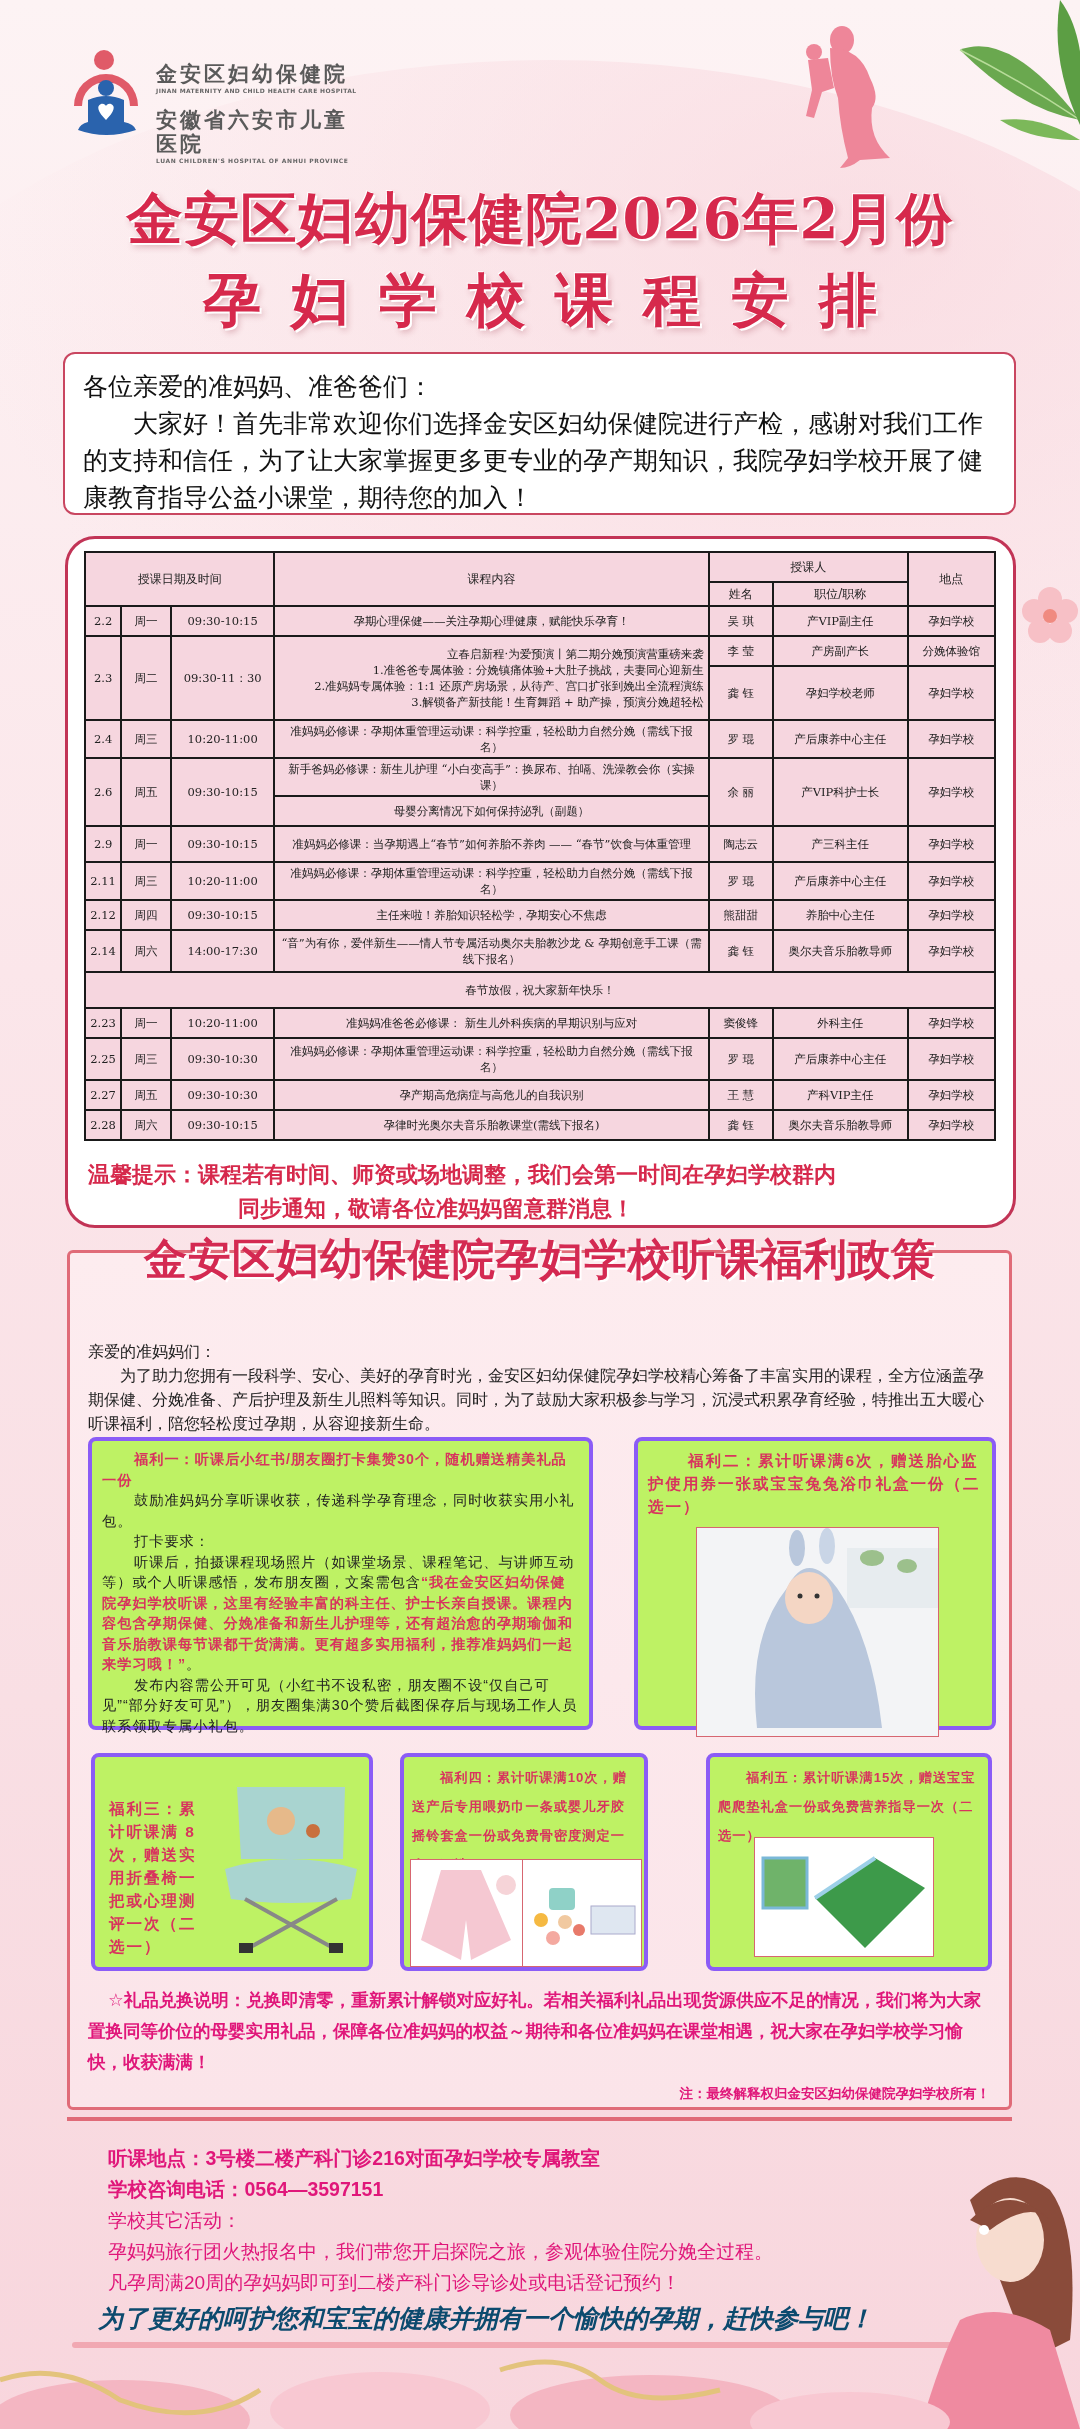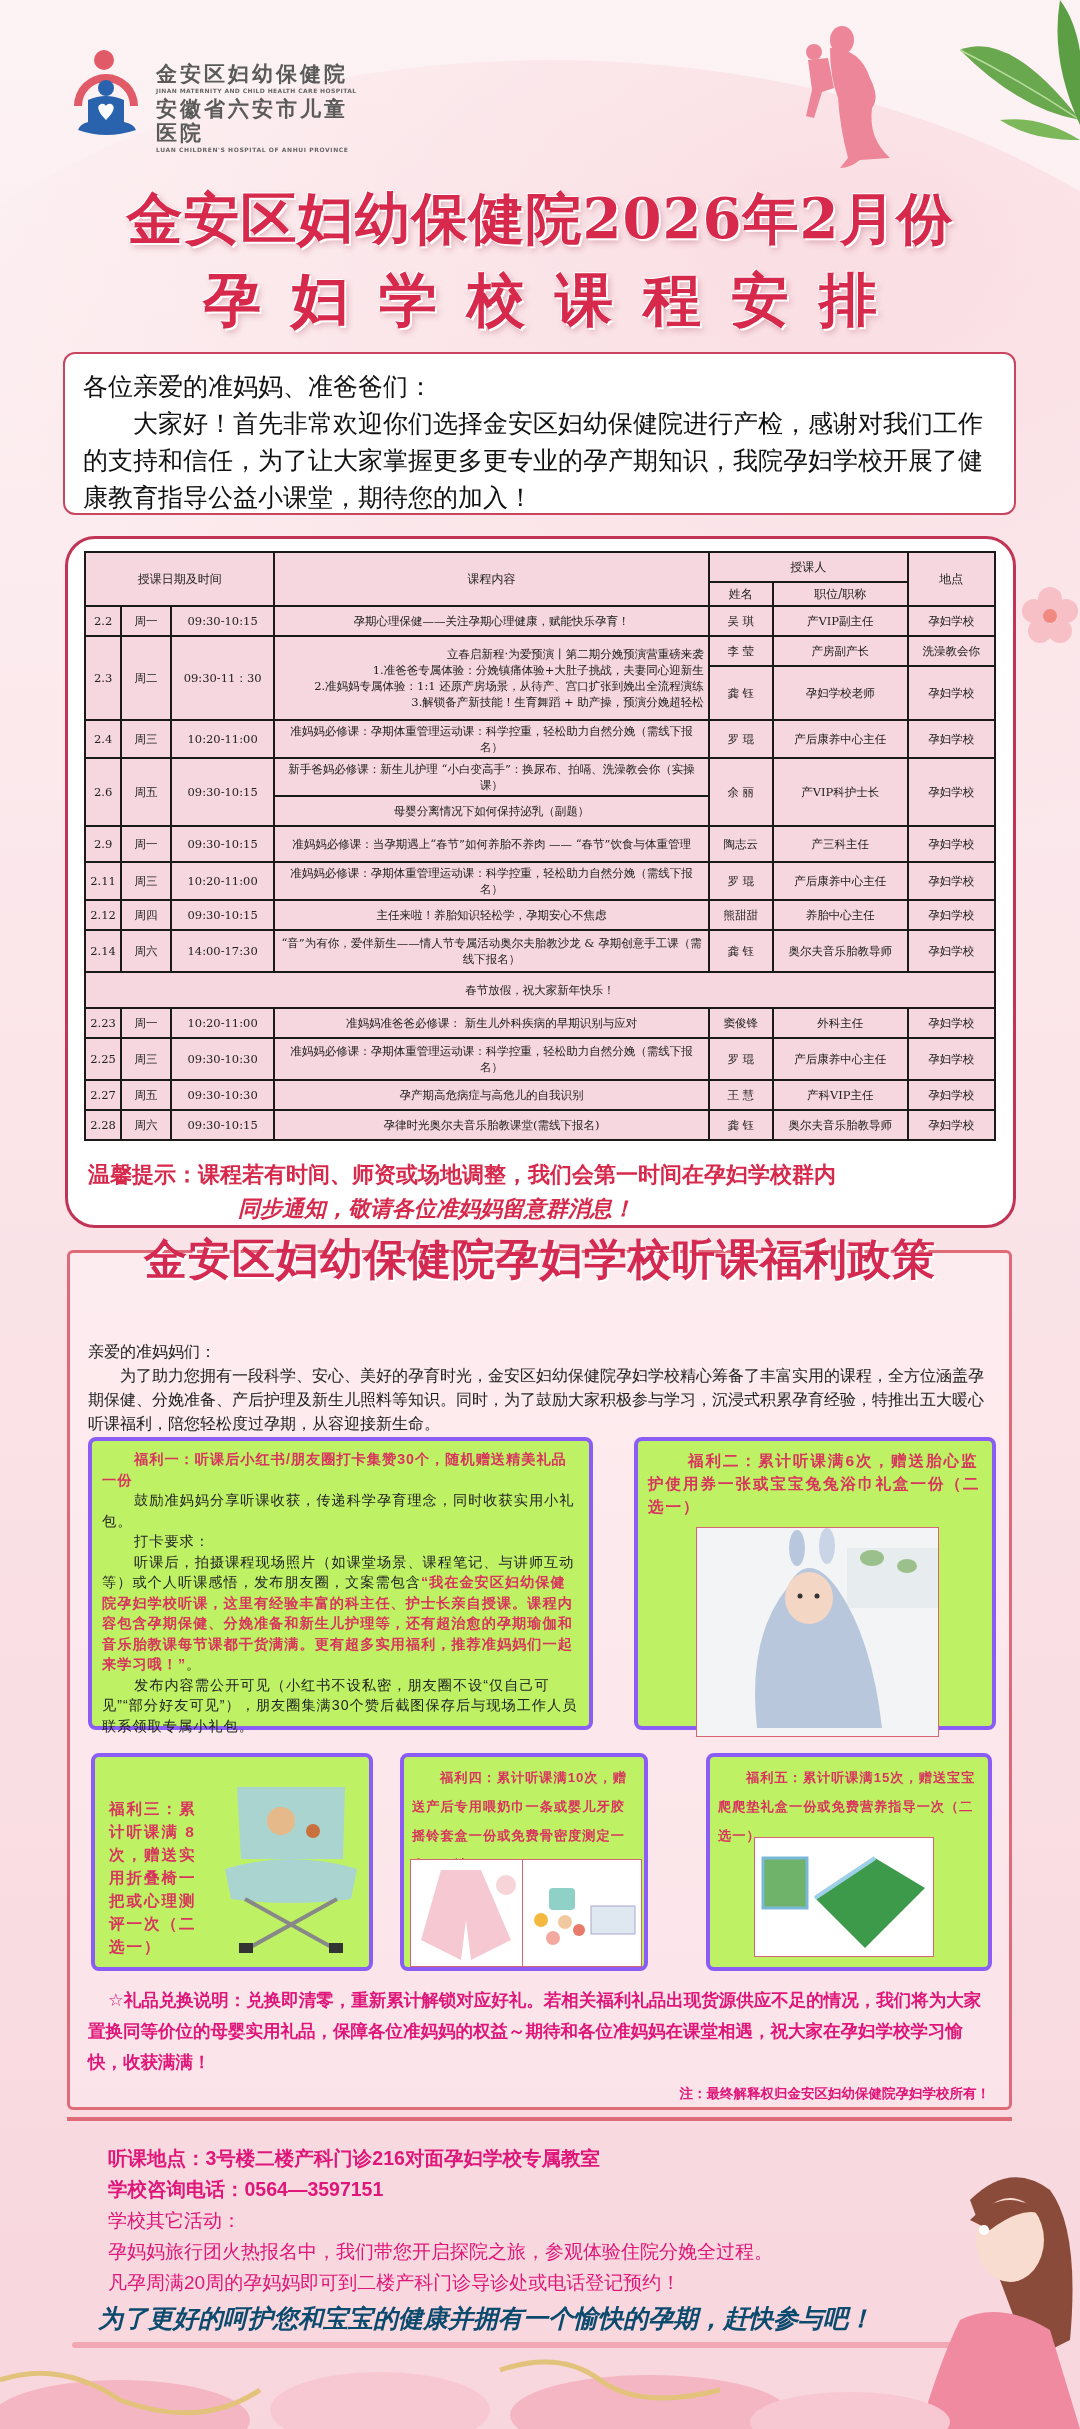--- a/index.html
+++ b/index.html
@@ -14,21 +14,21 @@
     position: absolute; left: -200px; top: 60px; width: 1500px; height: 900px;
     border-radius: 50%;
     background: radial-gradient(ellipse at 70% 20%, rgba(248,210,218,0.6), rgba(255,255,255,0) 60%);
   }
   
   .logo { position: absolute; left: 68px; top: 48px; width: 300px; height: 90px; }
   .logo-mark { position: absolute; left: 0; top: 0; width: 80px; height: 90px; }
   .logo-text { position: absolute; left: 88px; top: 14px; }
   .logo-cn1 { font-size: 21px; font-weight: bold; color: #5a5a5a; letter-spacing: 3px; line-height: 24px; }
   .logo-en1 { font-size: 6px; font-weight: bold; color: #666; letter-spacing: 0.4px; line-height: 10px; }
-  .logo-cn2 { font-size: 21px; font-weight: bold; color: #5a5a5a; letter-spacing: 3px; line-height: 24px; margin-top: 1px; }
+  .logo-cn2 { font-size: 21px; font-weight: bold; color: #5a5a5a; letter-spacing: 3px; line-height: 24px; margin-top: 12px; }
   .logo-en2 { font-size: 6px; font-weight: bold; color: #666; letter-spacing: 0.6px; line-height: 10px; }
   .silhouette { position: absolute; left: 800px; top: 18px; width: 100px; height: 160px; }
   .leaf { position: absolute; left: 930px; top: 0; width: 150px; height: 145px; }
   .flower { position: absolute; left: 1020px; top: 585px; width: 60px; height: 60px; }
 
   .main-title {
     position: absolute; left: 0; width: 1080px; text-align: center;
     font-weight: bold; color: #d6294c;
     text-shadow: 2px 2px 0 #fff, -1px -1px 0 #fff, 3px 4px 6px rgba(150,40,60,0.3);
     font-family: "DejaVu Serif", "Liberation Serif", serif;
@@ -63,21 +63,21 @@
     border: 2px solid #1a1a1a; text-align: center; vertical-align: middle;
     padding: 2px 4px; font-weight: normal; line-height: 16px;
   }
   table.sched th { font-size: 12px; }
   table.sched td.content.left { text-align: right; }
   .notice {
     position: absolute; left: 88px; top: 1158px; width: 910px;
     font-size: 22px; font-weight: bold; color: #d6294c; line-height: 34px;
     font-family: "Liberation Sans", "DejaVu Sans", sans-serif;
   }
-  .notice .l2 { padding-left: 150px; font-style: italic; }
+  .notice .l2 { padding-left: 150px; }
 
   
   .welfare-panel {
     position: absolute; left: 67px; top: 1250px; width: 945px; height: 860px;
     background: linear-gradient(180deg, #fdecef 0%, #fbe4e9 100%);
     border: 3px solid #e06b78; border-radius: 6px;
   }
   .welfare-title {
     position: absolute; left: 0; top: 1231px; width: 1080px; text-align: center;
     font-size: 43px; font-weight: bold; color: #d42a52; letter-spacing: 1px;
@@ -229,21 +229,21 @@
     <td rowspan="2">周二</td>
     <td rowspan="2">09:30-11：30</td>
     <td rowspan="2" class="content left">
       <div>立春启新程·为爱预演丨第二期分娩预演营重磅来袭</div>
       <div>1.准爸爸专属体验：分娩镇痛体验+大肚子挑战，夫妻同心迎新生</div>
       <div>2.准妈妈专属体验：1:1 还原产房场景，从待产、宫口扩张到娩出全流程演练</div>
       <div>3.解锁备产新技能！生育舞蹈 + 助产操，预演分娩超轻松</div>
     </td>
     <td>李 莹</td>
     <td>产房副产长</td>
-    <td>洗澡教会你</td>
+    <td>分娩体验馆</td>
   </tr>
   <tr style="height:54px">
     <td>龚 钰</td>
     <td>孕妇学校老师</td>
     <td>孕妇学校</td>
   </tr>
 
   <tr style="height:36px">
     <td>2.4</td>
     <td>周三</td>

